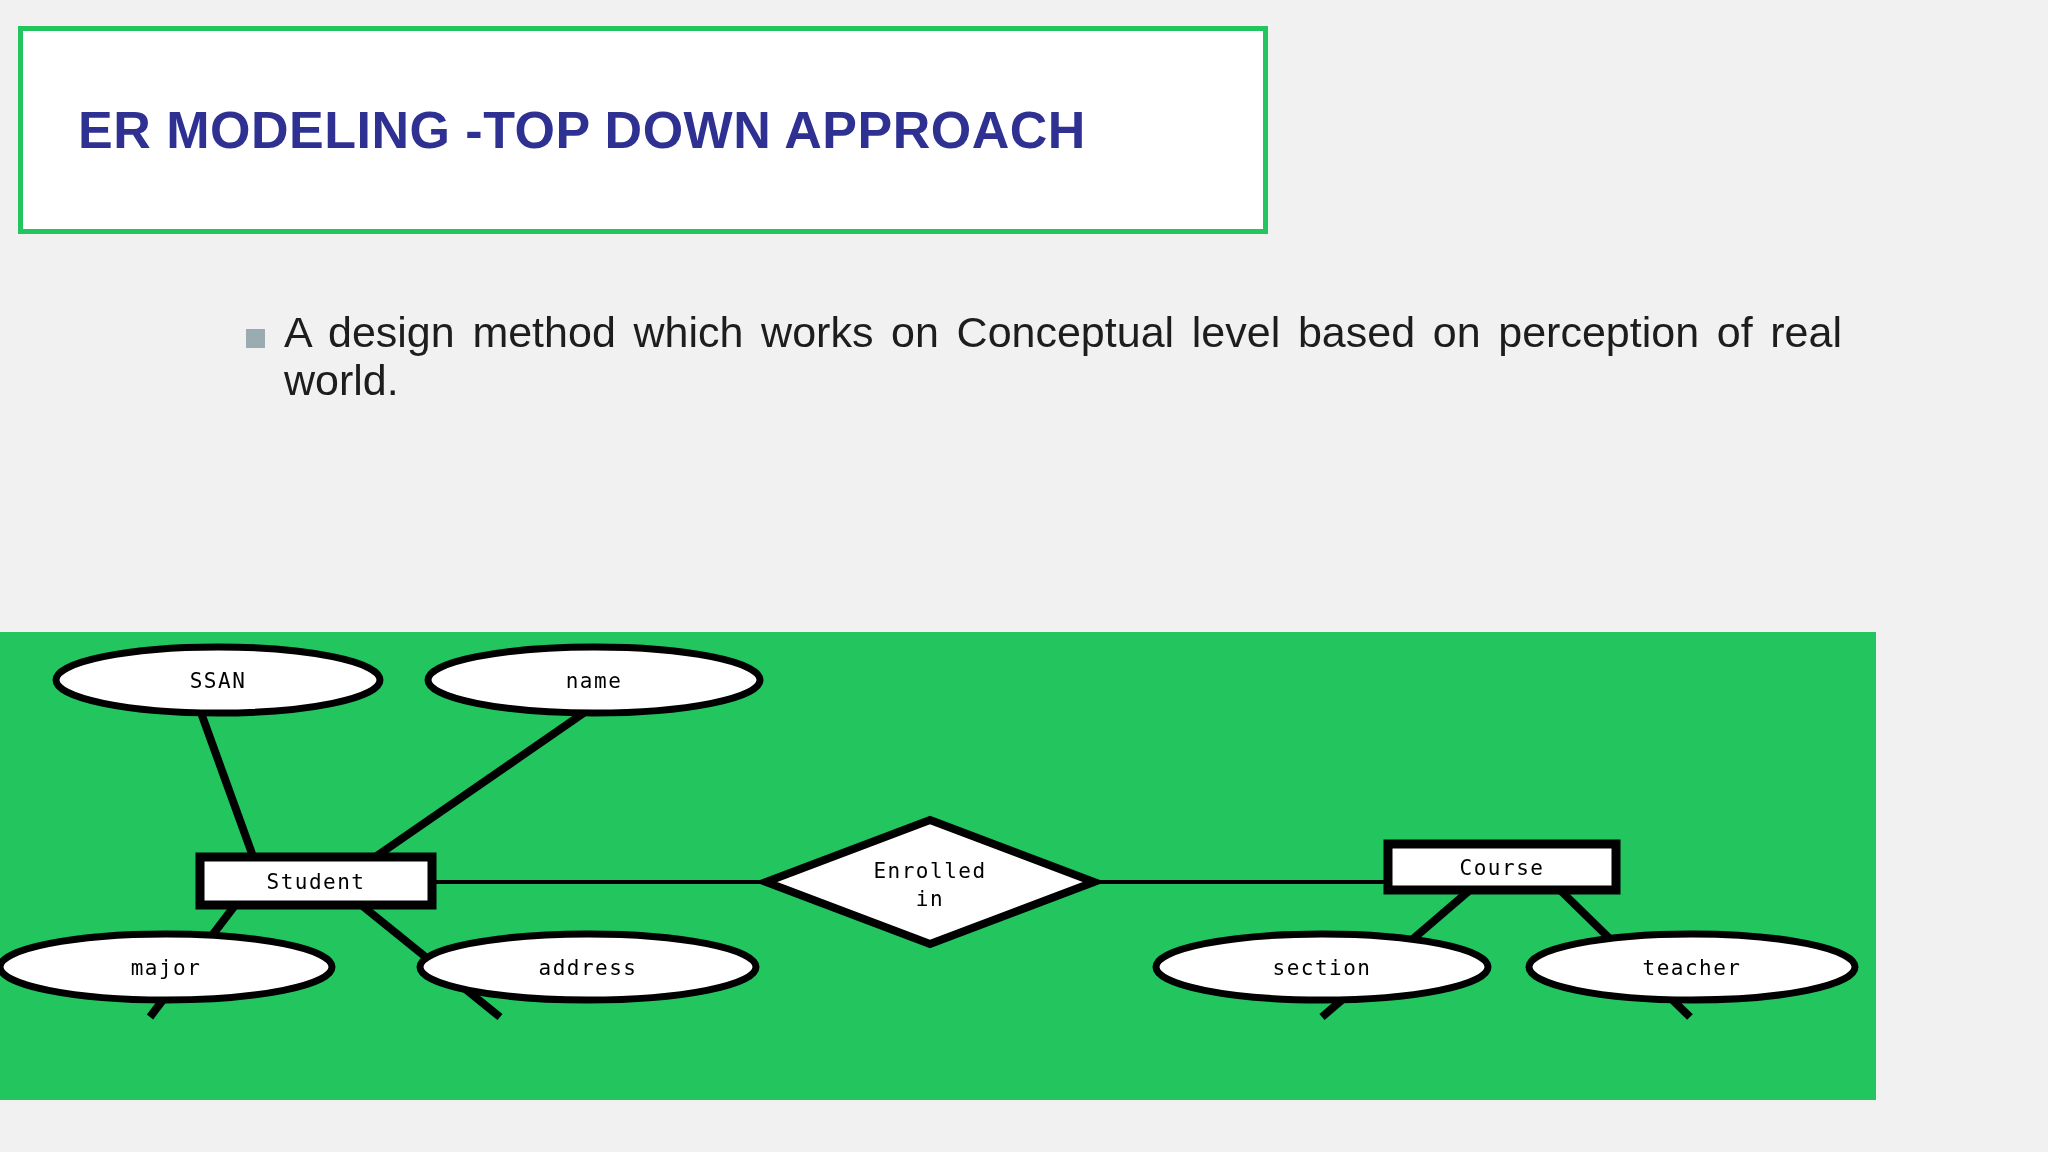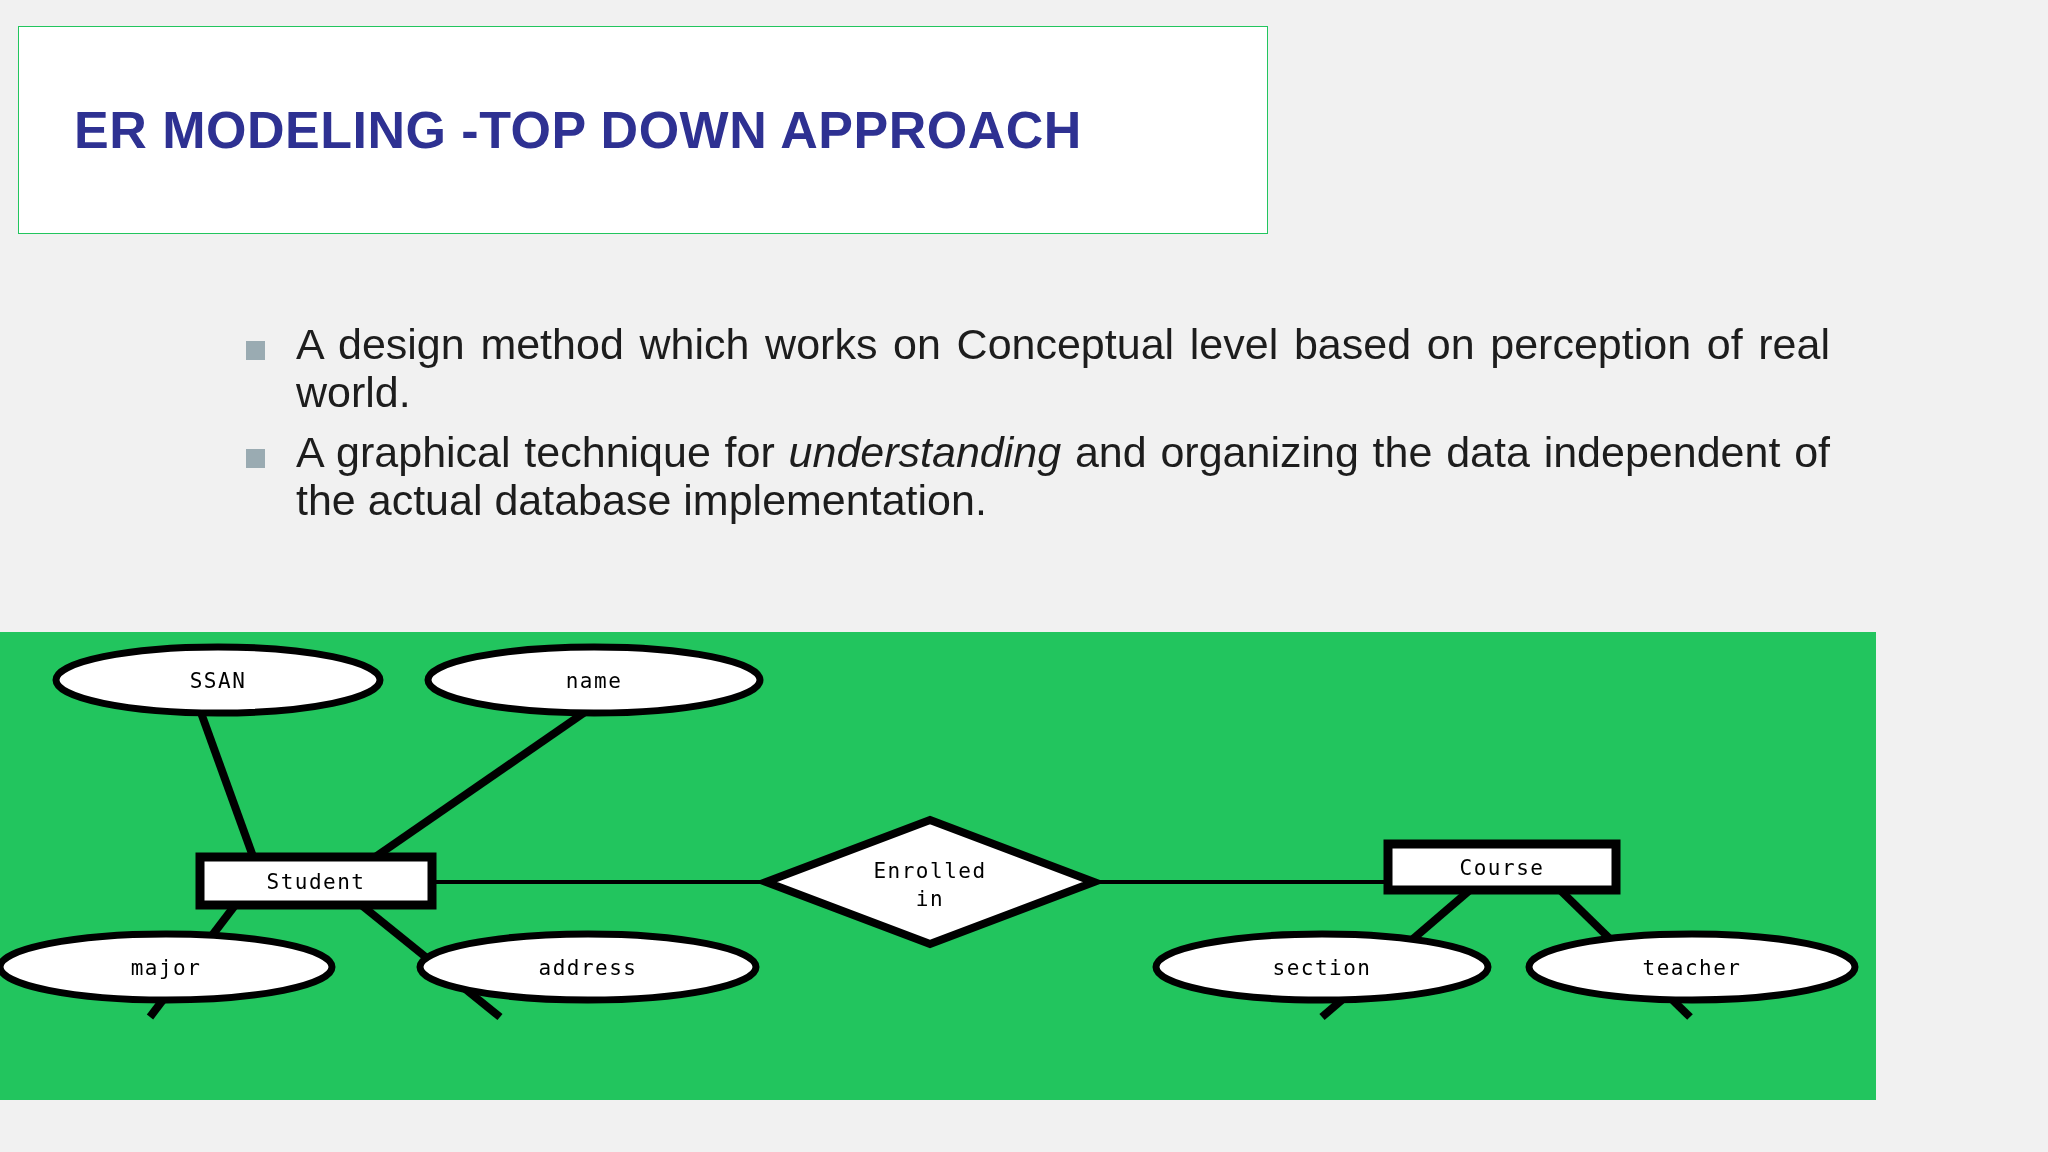--- a/index.html
+++ b/index.html
@@ -24,21 +24,21 @@
   }
 
   
   .title-box {
     position: absolute;
     left: 18px;
     top: 26px;
     width: 1250px;
     height: 208px;
     background: #ffffff;
-    border: 1px solid #22c55e;
+    border: 5px solid #22c55e;
     box-sizing: border-box;
     display: flex;
     align-items: center;
   }
   .title-text {
     margin-left: 55px;
     color: #2e3192;
     font-family: "Liberation Sans", sans-serif;
     font-weight: bold;
     font-size: 52px;
@@ -67,21 +67,21 @@
     height: 19px;
     background: #9aabb2;
   }
   .bullet-text {
     font-family: "Liberation Sans", sans-serif;
     font-size: 43px;
     line-height: 1.12;
     color: #1d1d1d;
     text-align: justify;
     text-justify: inter-word;
-    margin: 12px;
+    margin: 0;
   }
   .bullet-text .ital { font-style: italic; }
   
 
   
   .diagram-panel {
     position: absolute;
     left: 0px;
     top: 632px;
     width: 1876px;
@@ -111,24 +111,20 @@
     <div class="title-text">ER MODELING -TOP DOWN APPROACH</div>
   </div>
 
   <div class="body-block">
 
     <div class="bullet-row">
       <span class="bullet-marker"></span>
       <p class="bullet-text"><span>A design method which works on Conceptual level based on perception of real world.</span></p>
     </div>
 
-    <div class="bullet-row">
-      <span class="bullet-marker"></span>
-      <p class="bullet-text"><span>A graphical technique for </span><span class="ital">understanding</span><span> and organizing the  data independent of the actual database implementation.</span></p>
-    </div>
 
   </div>
 
   <div class="diagram-panel">
     <svg class="diagram-svg" width="1876" height="468" viewBox="0 0 1876 468">
 
       <g stroke="#000000" fill="none">
         <line x1="200" y1="78" x2="255" y2="230" stroke-width="8"></line>
         <line x1="588" y1="78" x2="368" y2="230" stroke-width="8"></line>
         <line x1="236" y1="272" x2="150" y2="385" stroke-width="8"></line>

